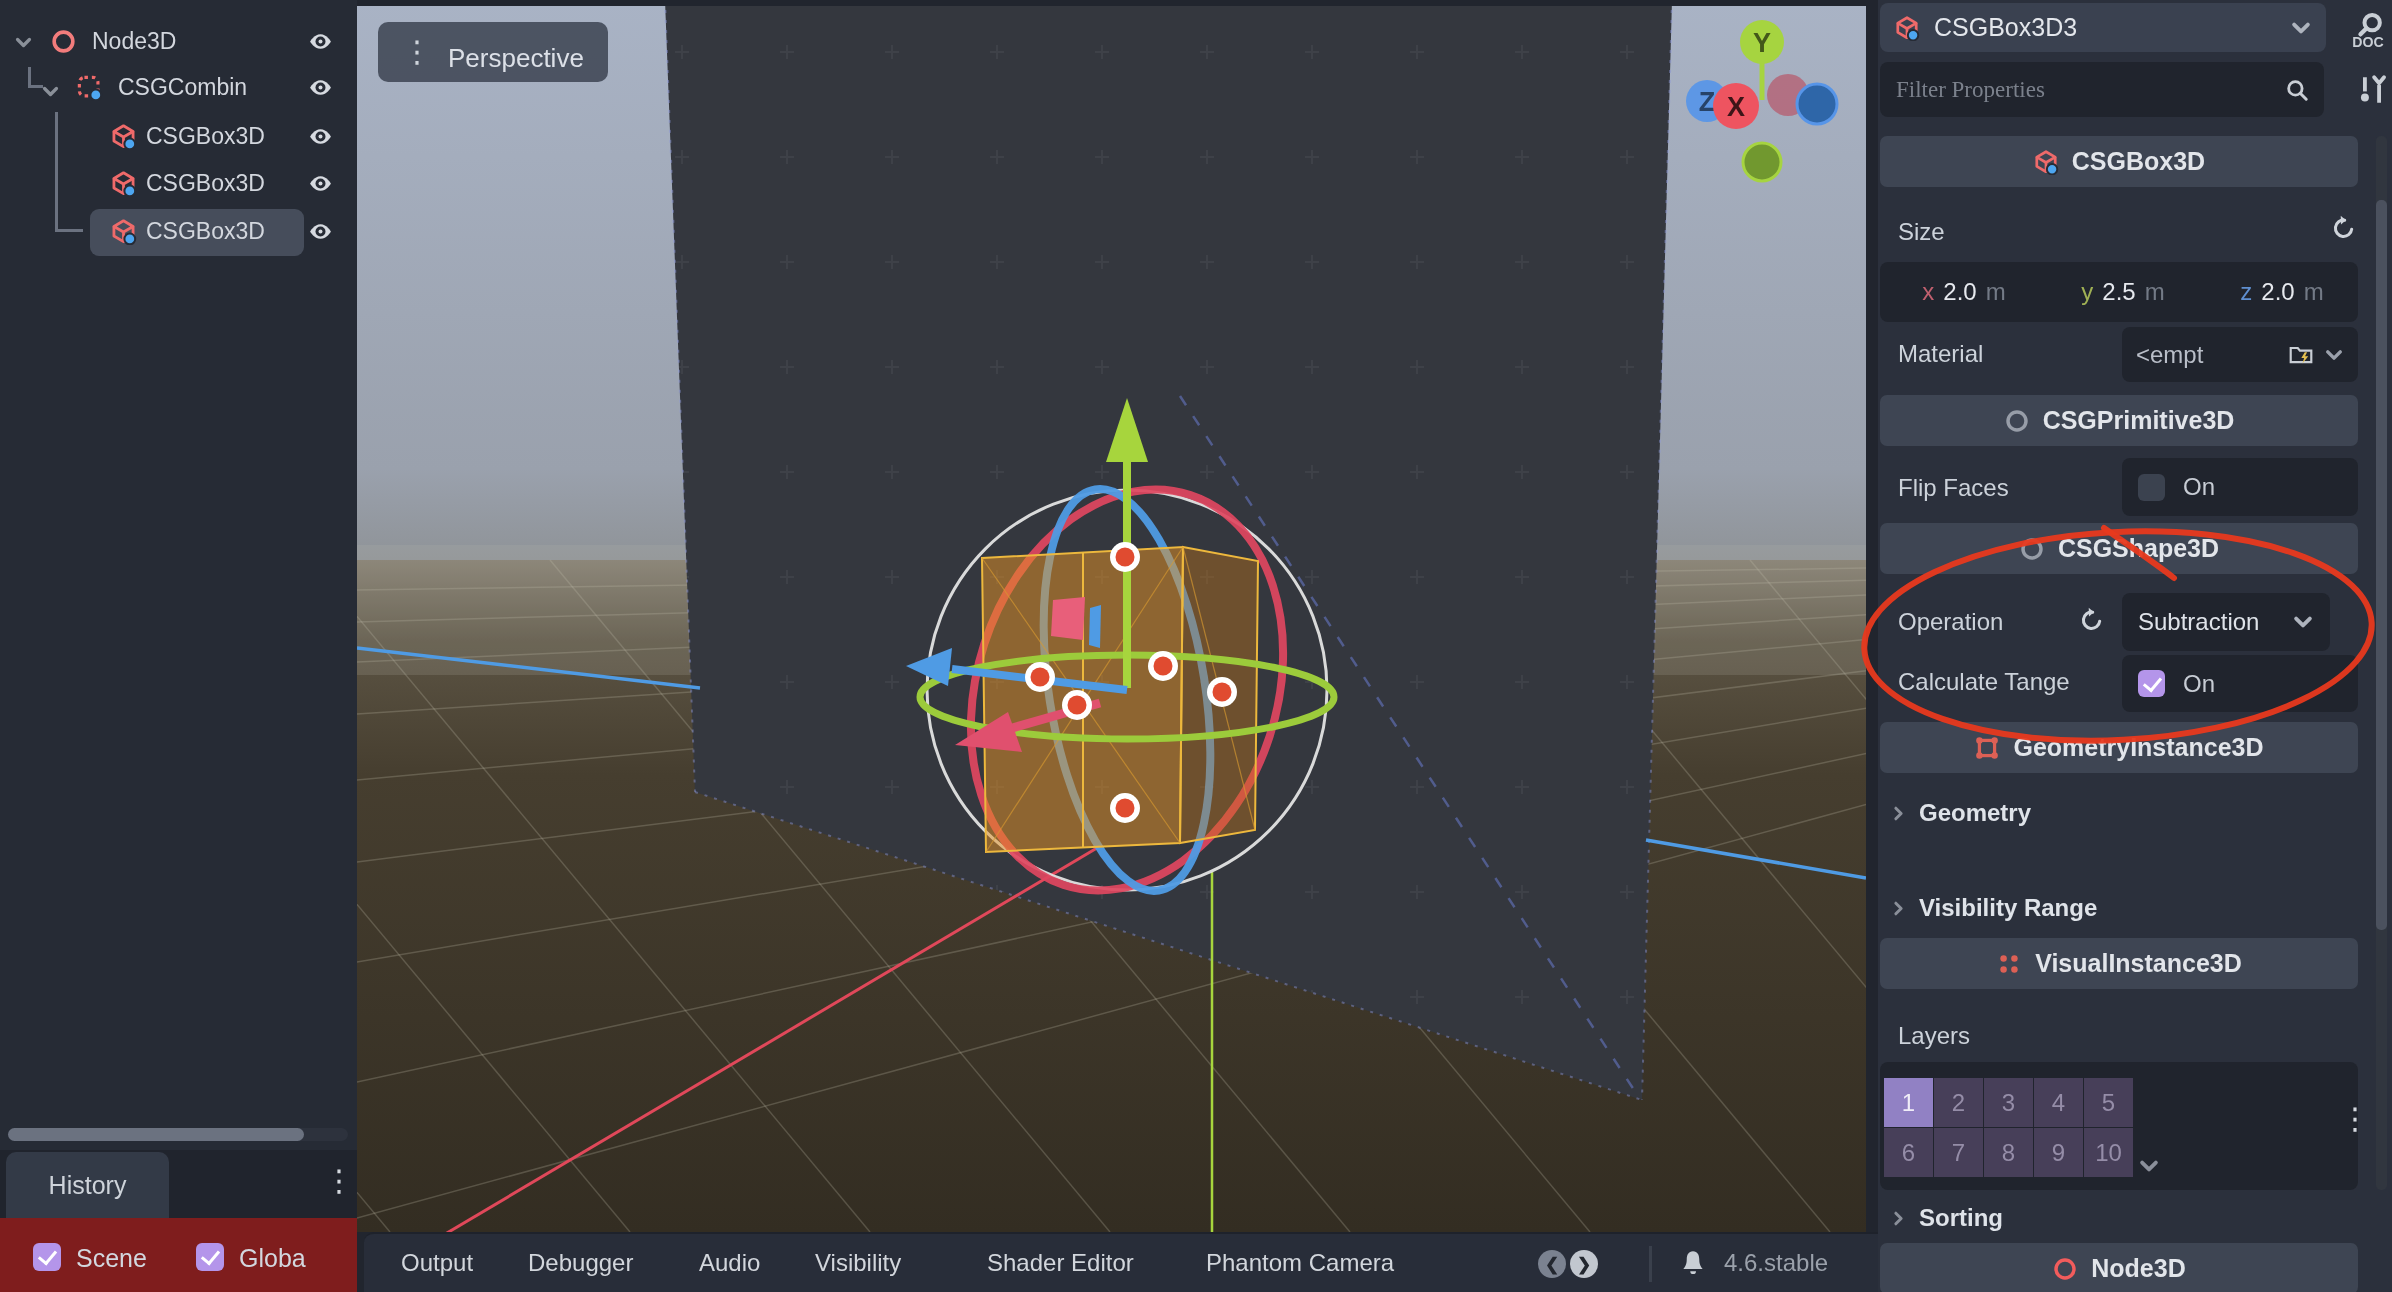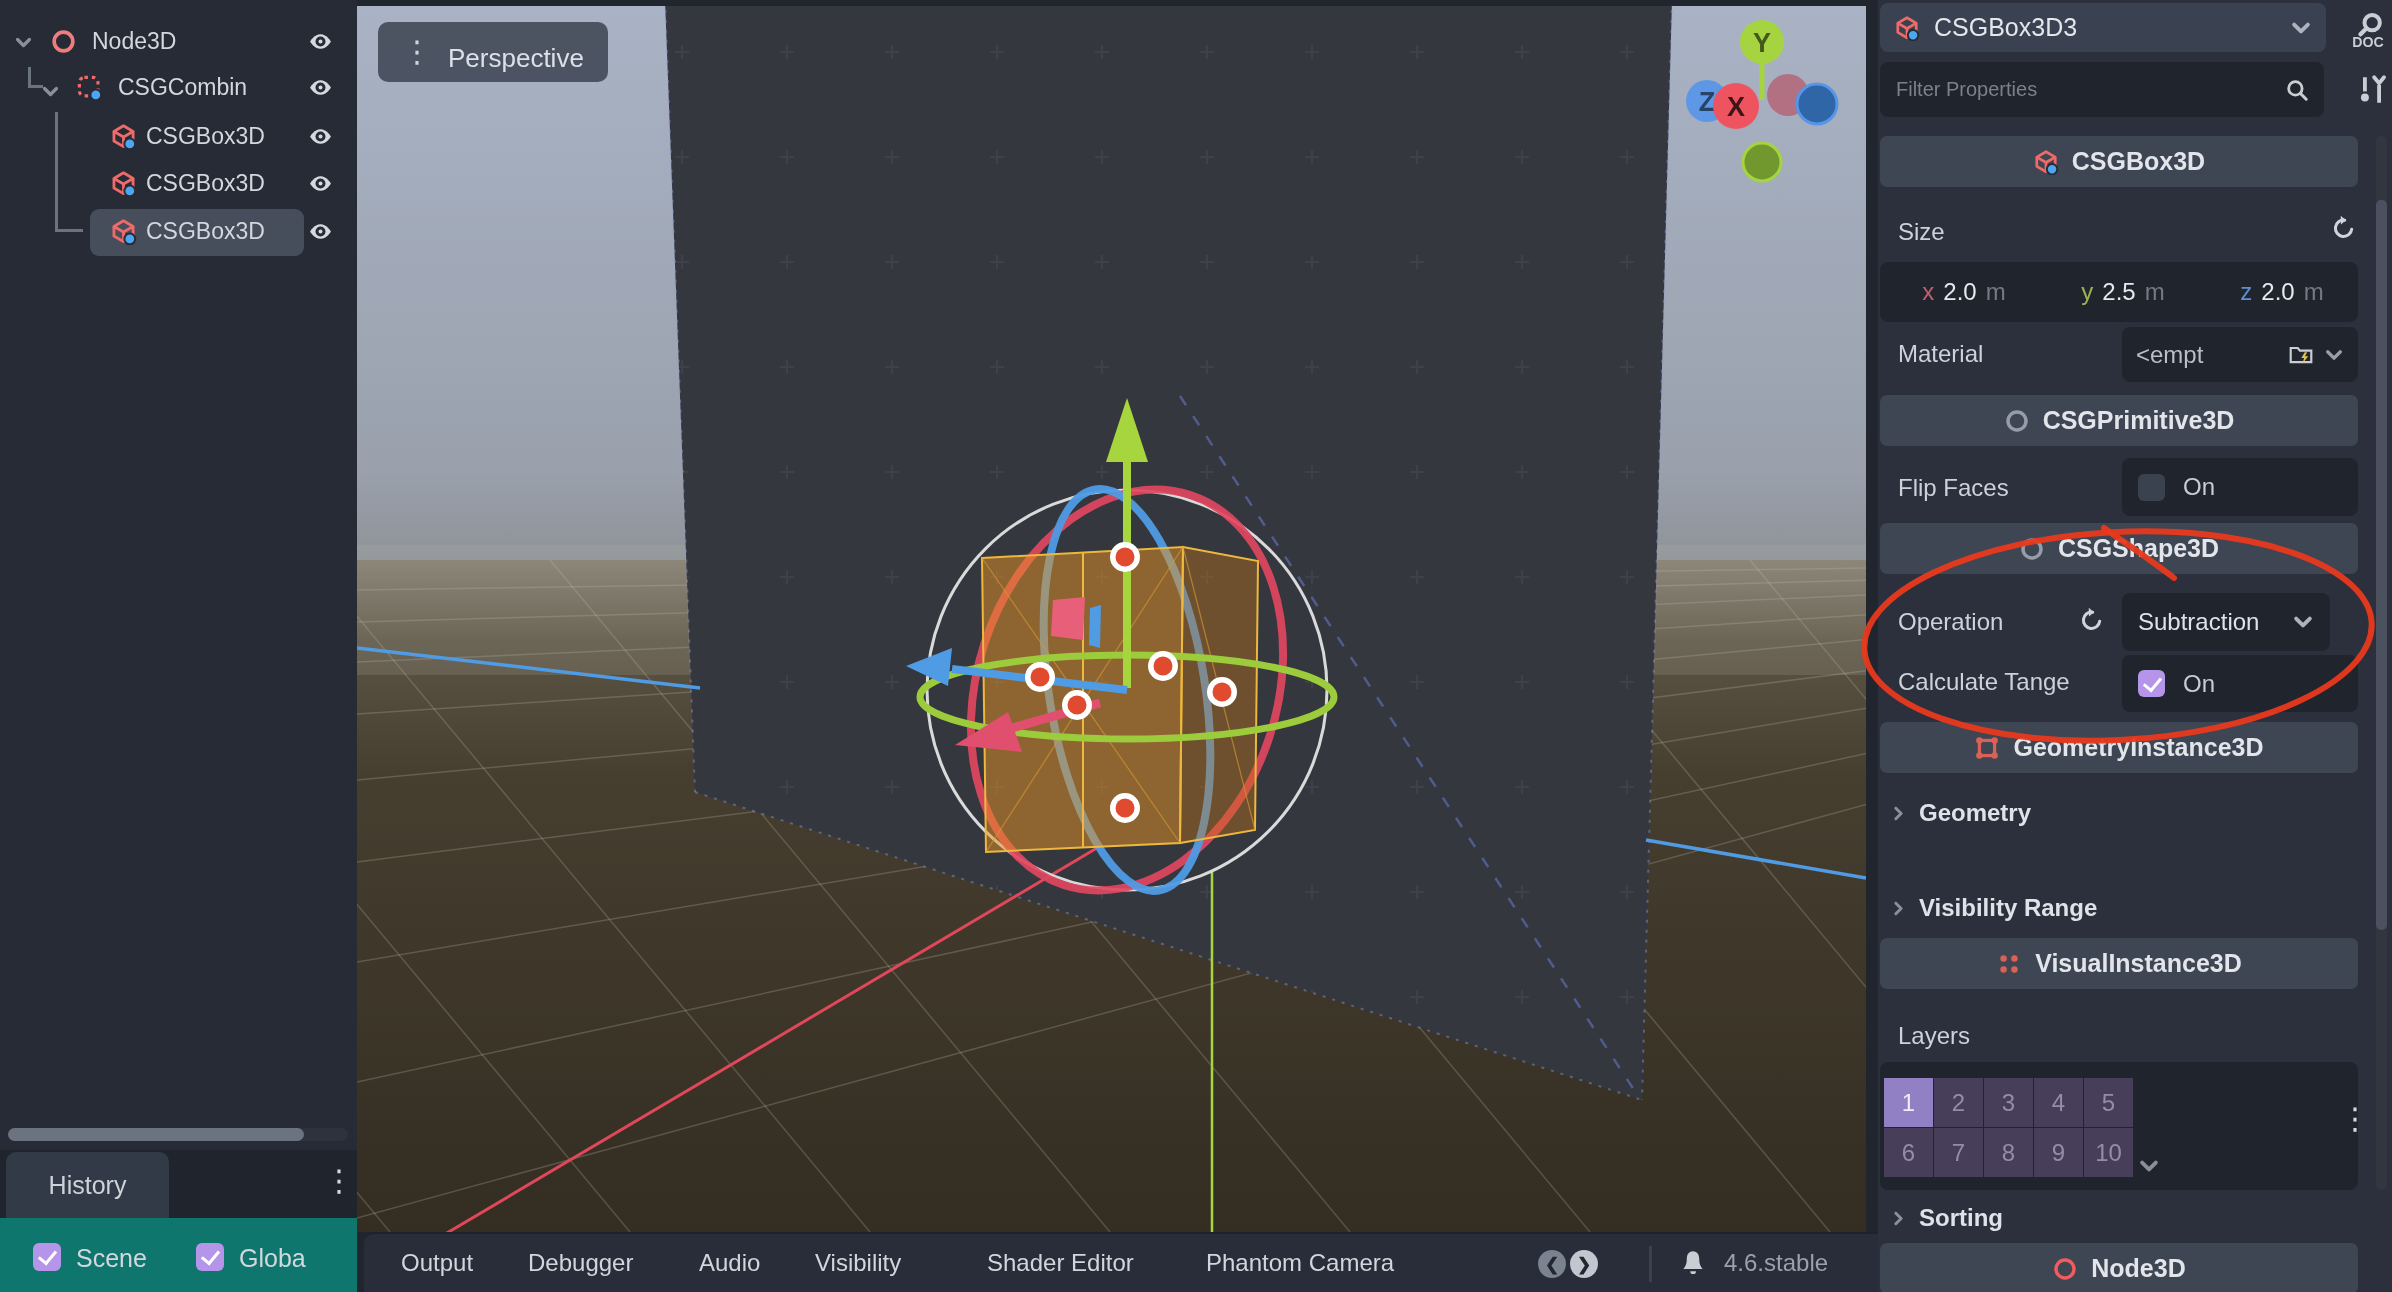--- a/index.html
+++ b/index.html
@@ -15,21 +15,21 @@
   .eye{position:absolute;width:31px;height:25px;top:10px;color:#d6dae0;}
   #sel-pill{position:absolute;left:90px;top:209px;width:214px;height:47px;background:#464d5b;border-radius:9px;}
   .guide{position:absolute;background:#6b7280;}
   
   #h-track{position:absolute;left:8px;top:1128px;width:340px;height:13px;border-radius:7px;background:#2d323d;}
   #h-thumb{position:absolute;left:8px;top:1128px;width:296px;height:13px;border-radius:7px;background:#6b7280;}
   
   #hist-strip{position:absolute;left:0;top:1150px;width:357px;height:68px;background:#20242d;}
   #hist-tab{position:absolute;left:6px;top:1152px;width:163px;height:66px;background:#333a47;border-radius:10px 10px 0 0;
             color:#ced3da;font-size:25px;display:flex;align-items:center;justify-content:center;}
-  #hist-body{position:absolute;left:0;top:1218px;width:357px;height:74px;background:#0f766e;}
+  #hist-body{position:absolute;left:0;top:1218px;width:357px;height:74px;background:#7f1d1d;}
   .dots-v{position:absolute;color:#d5d9df;font-size:30px;line-height:1;letter-spacing:0;}
   .cb{position:absolute;width:28px;height:28px;border-radius:6px;background:#b495ea;}
   .cb::after{content:'';position:absolute;left:9px;top:4px;width:8px;height:14px;
              border:solid #fff;border-width:0 3.5px 3.5px 0;transform:rotate(40deg);}
   .cb.off{background:#3b424f;}
   .cb.off::after{display:none;}
   .cb-label{position:absolute;font-size:25px;color:#d3d7de;}
   
   #viewport-svg{position:absolute;left:357px;top:0;}
   #persp-pill{position:absolute;left:378px;top:22px;width:230px;height:60px;border-radius:10px;
@@ -48,21 +48,21 @@
   #bb-ver{position:absolute;left:1360px;top:0;height:58px;line-height:58px;font-size:24px;color:#9ba1ab;}
   
   #inspector{position:absolute;left:1878px;top:0;width:514px;height:1292px;background:#2b303c;}
   .abs{position:absolute;}
   #node-sel{left:2px;top:3px;width:446px;height:49px;background:#3a4150;border-radius:8px;
             display:flex;align-items:center;padding:0 14px;box-sizing:border-box;gap:14px;}
   #node-sel .nslabel{color:#e4e7ec;font-size:25px;flex:1;}
   #filter-box{left:2px;top:62px;width:444px;height:55px;background:#20242d;border-radius:8px;
               display:flex;align-items:center;padding:0 14px;box-sizing:border-box;}
   #filter-box input{flex:1;background:transparent;border:none;outline:none;color:#aeb4be;
-                    font-size:20px;font-family:Liberation Sans, sans-serif;}
+                    font-size:23px;font-family:Liberation Serif, serif;}
   #filter-box input::placeholder{color:#7b818c;}
   .icon24{width:26px;height:26px;color:#c9ced5;flex:none;}
   .cat{left:2px;width:478px;height:51px;background:#3e4553;border-radius:7px;
        display:flex;align-items:center;justify-content:center;gap:13px;color:#e2e5ea;
        font-size:25px;font-weight:bold;}
   .plabel{position:absolute;left:20px;font-size:24px;color:#ccd2da;white-space:nowrap;}
   .valbox{position:absolute;background:#20242d;border-radius:8px;display:flex;align-items:center;
           box-sizing:border-box;}
   .vlett{font-size:24px;width:30px;text-align:center;}
   .vnum{font-size:24px;color:#e6e9ee;}

